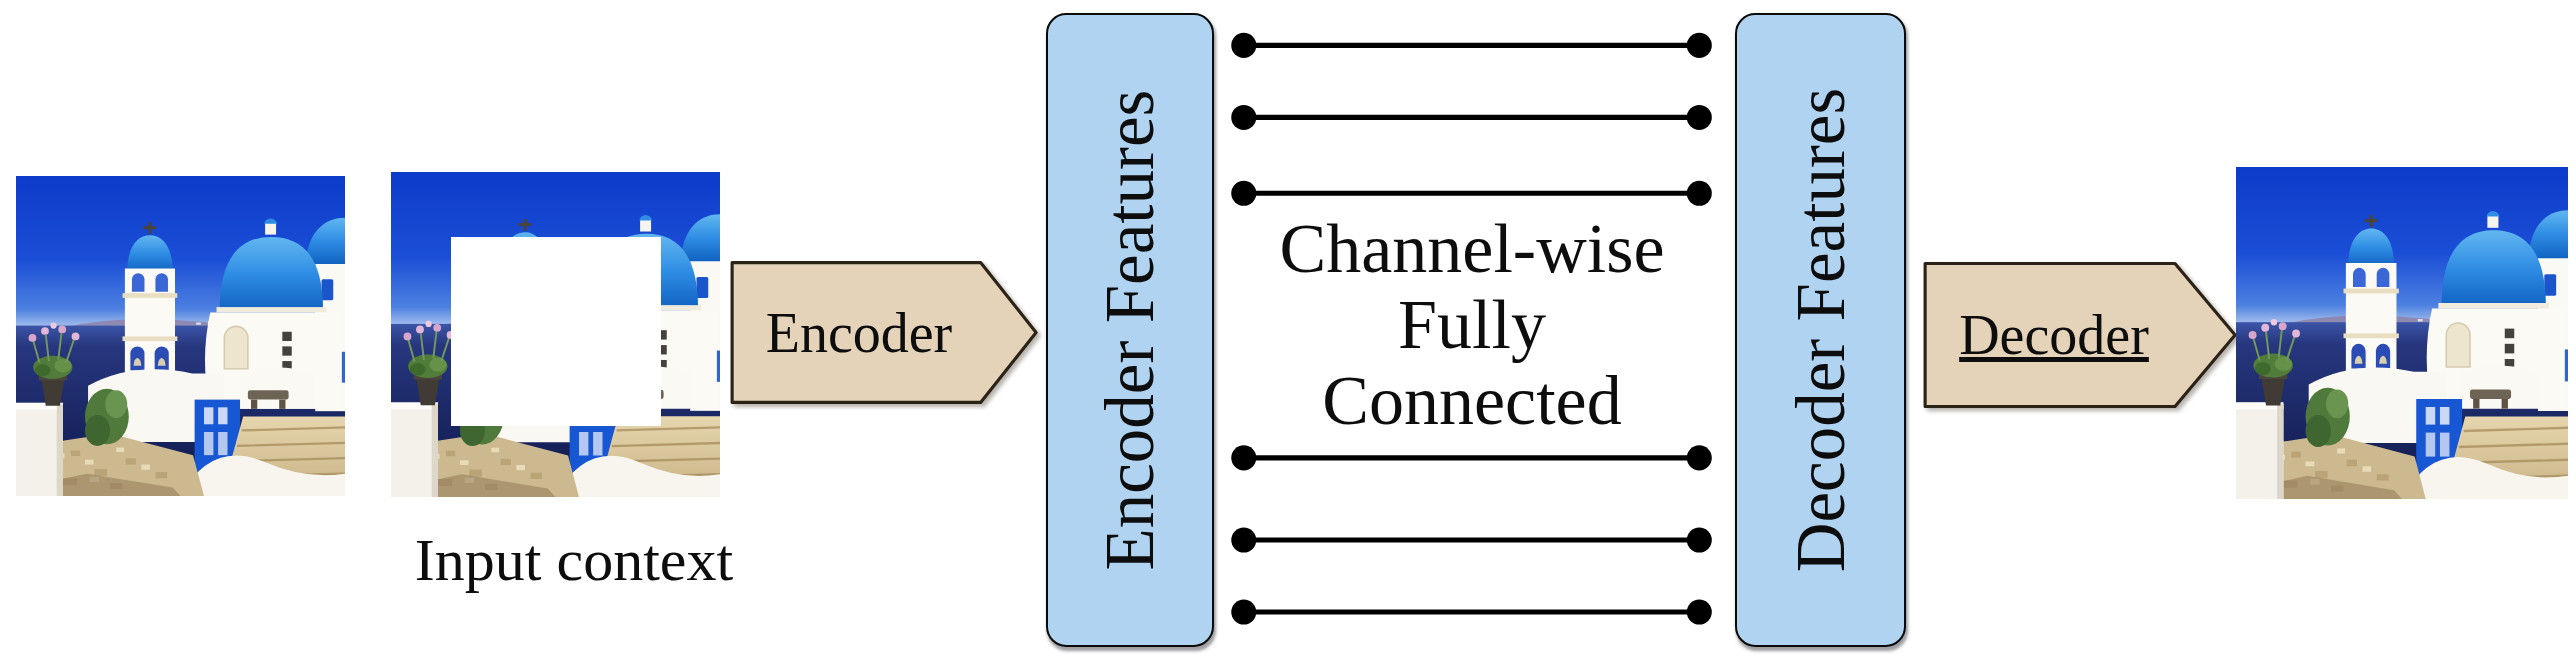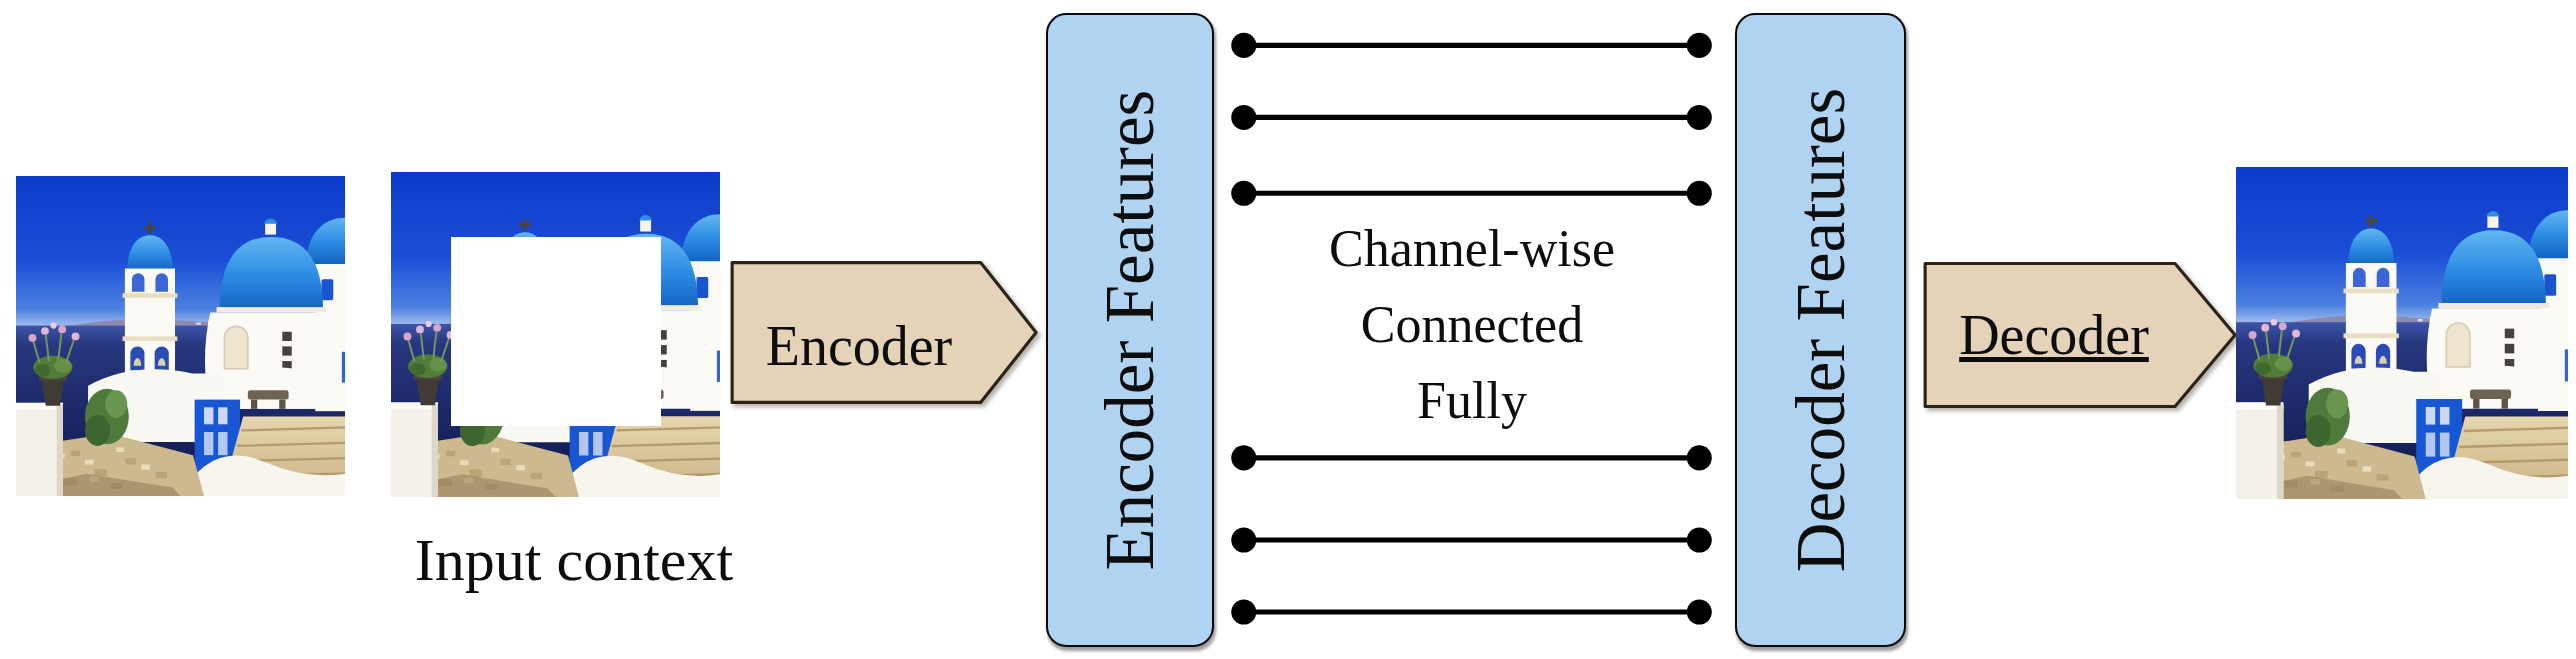--- a/index.html
+++ b/index.html
@@ -36,21 +36,21 @@
     border:2.3px solid var(--feature-box-border);border-radius:20.4px;
     box-shadow:1.6px 3.1px 3.1px rgba(60,60,70,.5);
   }
   .featbox .vert{
     position:absolute;left:50%;top:50%;
     transform:translate(-50%,-50%) rotate(-90deg);
     white-space:nowrap;font-size:69px;color:var(--text-color);
   }
   .connections{position:absolute;left:0;top:0;}
   .channel-text{
-    position:absolute;text-align:center;font-size:52px;line-height:76px;
+    position:absolute;text-align:center;font-size:70px;line-height:76px;
     color:var(--text-color);
   }
   .channel-text span{display:block;}
   .defs-holder{position:absolute;width:0;height:0;overflow:hidden;}
 </style>
 </head>
 <body>
 
 <div class="canvas">
 
@@ -158,21 +158,21 @@
         <use href="#santorini"></use>
       </svg>
     <div class="mask-rect" style="left:18.1%;top:20%;width:64%;height:58.3%;"></div>
   </div>
 
   <div class="caption" style="left:378px;top:529px;width:392px;text-align:center;">Input context</div>
 
   <svg class="arrow-svg" style="left:730px;top:261px;" width="309" height="143" viewBox="0 0 394 183">
     <polygon class="arrow-poly" points="2,2 320,2 391,91.5 320,181 2,181"></polygon>
   </svg>
-  <div class="arrow-label" style="left:730px;top:274px;width:258px;height:143px;">Encoder</div>
+  <div class="arrow-label" style="left:730px;top:261px;width:258px;height:143px;">Encoder</div>
 
   <div class="featbox" style="left:1046px;top:13.3px;width:164px;height:630px;">
     <span class="vert">Encoder Features</span>
   </div>
 
   <svg id="connections" class="connections" width="2576" height="659" viewBox="0 0 3289 842">
       <line x1="1588" x2="2170" y1="58" y2="58" stroke="#000000" stroke-width="6.5"></line>
       <circle cx="1588" cy="58" r="16" fill="#000000"></circle>
       <circle cx="2170" cy="58" r="16" fill="#000000"></circle>
       <line x1="1588" x2="2170" y1="150" y2="150" stroke="#000000" stroke-width="6.5"></line>
@@ -187,22 +187,22 @@
       <line x1="1588" x2="2170" y1="690" y2="690" stroke="#000000" stroke-width="6.5"></line>
       <circle cx="1588" cy="690" r="16" fill="#000000"></circle>
       <circle cx="2170" cy="690" r="16" fill="#000000"></circle>
       <line x1="1588" x2="2170" y1="782" y2="782" stroke="#000000" stroke-width="6.5"></line>
       <circle cx="1588" cy="782" r="16" fill="#000000"></circle>
       <circle cx="2170" cy="782" r="16" fill="#000000"></circle>
     </svg>
 
   <div class="channel-text" style="left:1237px;top:211px;width:470px;">
     <span>Channel-wise</span>
+    <span>Fully</span>
     <span>Connected</span>
-    <span>Fully</span>
   </div>
 
   <div class="featbox" style="left:1735px;top:13.3px;width:167px;height:630px;">
     <span class="vert">Decoder Features</span>
   </div>
 
   <svg class="arrow-svg" style="left:1923px;top:262px;" width="315" height="146" viewBox="0 0 402 187">
     <polygon class="arrow-poly" points="2,2 322,2 399,93.5 322,185 2,185"></polygon>
   </svg>
   <div class="arrow-label" style="left:1923px;top:262px;width:262px;height:146px;text-decoration:underline;">Decoder</div>

